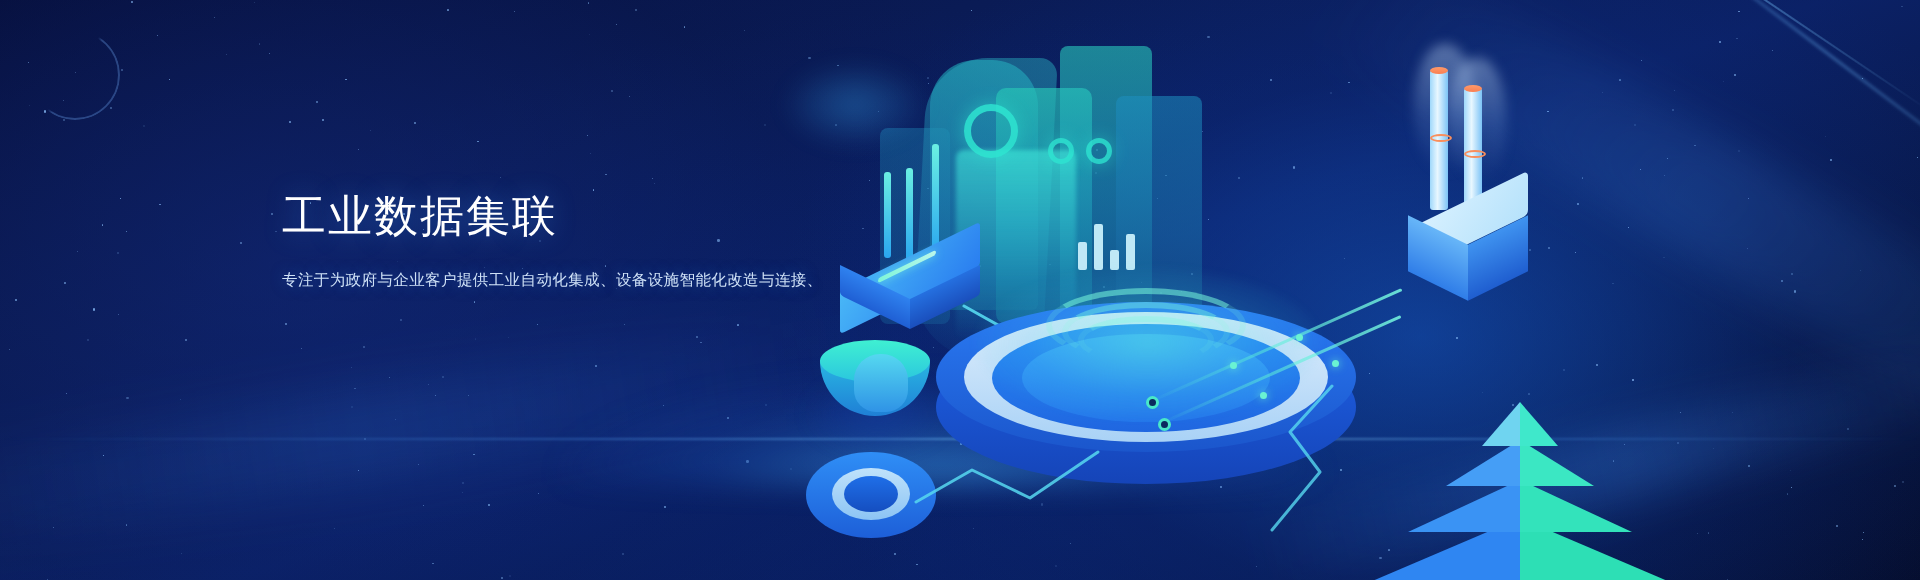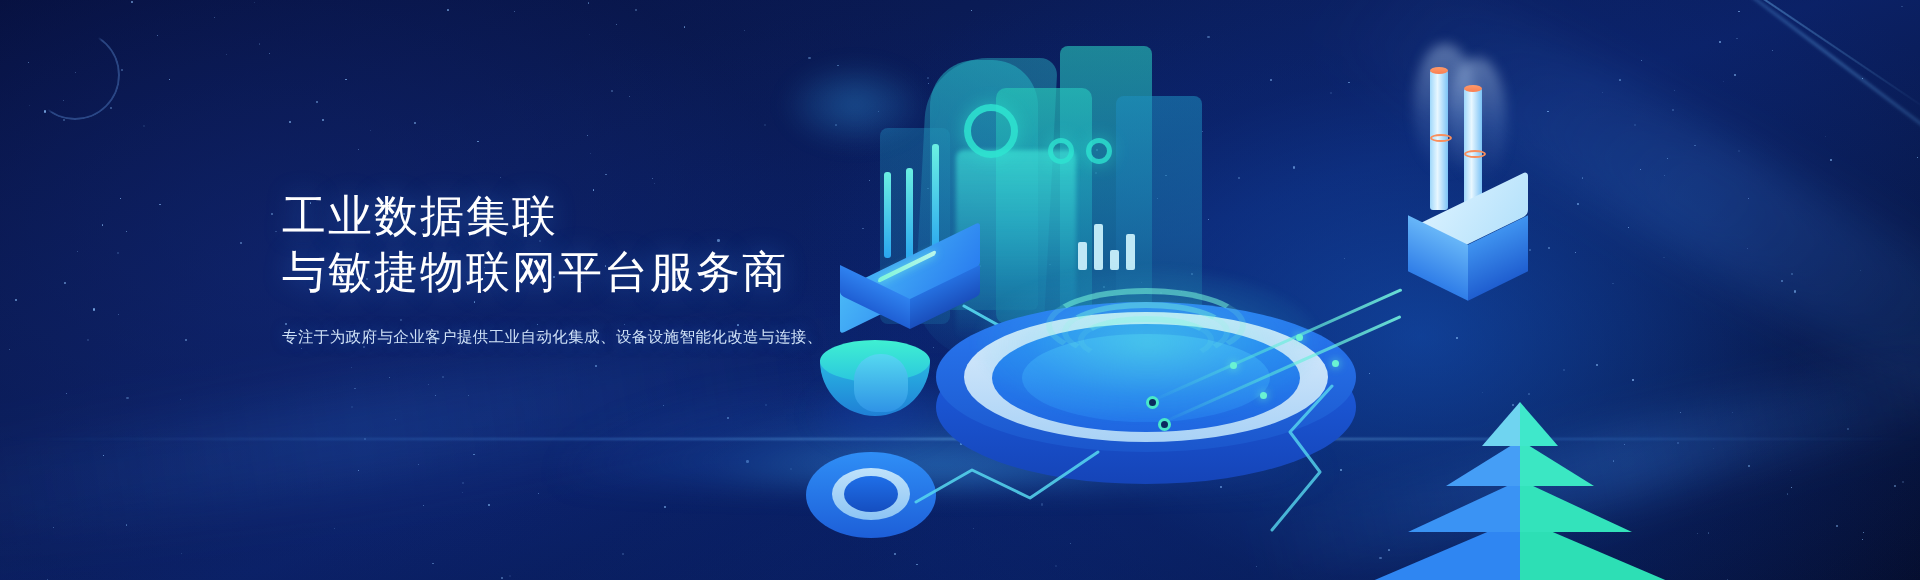--- a/index.html
+++ b/index.html
@@ -447,21 +447,20 @@
 
   <div class="ray ray-c"></div>
   <div class="ray ray-a"></div>
   <div class="ray ray-b"></div>
   <div class="ray ray-d"></div>
   <div class="ray ray-e"></div>
   <div class="crescent"></div>
 
   <div class="text-block">
     <div class="headline">工业数据集联</div>
-    <div class="headline">与敏捷物联网平台服务商</div>
     <div class="subtitle">专注于为政府与企业客户提供工业自动化集成、设备设施智能化改造与连接、</div>
   </div>
 
   <div class="horizon"></div>
   <div class="horizon-glow"></div>
 
   <div class="scene">
 
     <div class="obj" style="position:absolute;left:0;top:0;width:520px;height:400px;">
       <div class="slab slab-5"></div>

